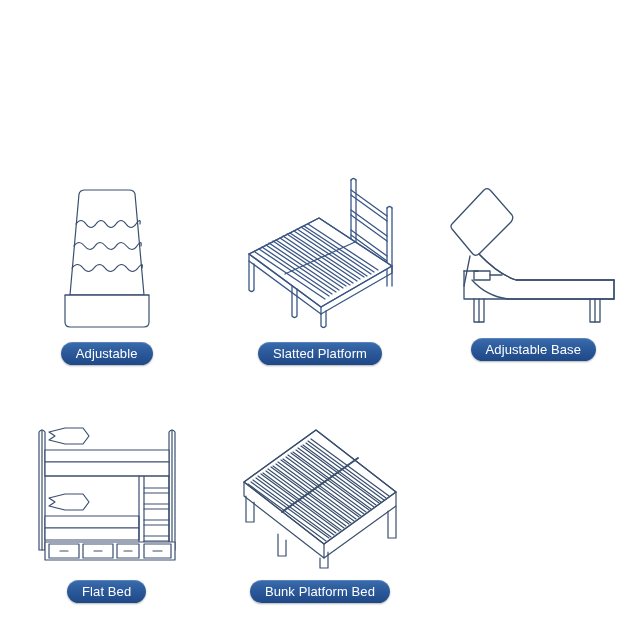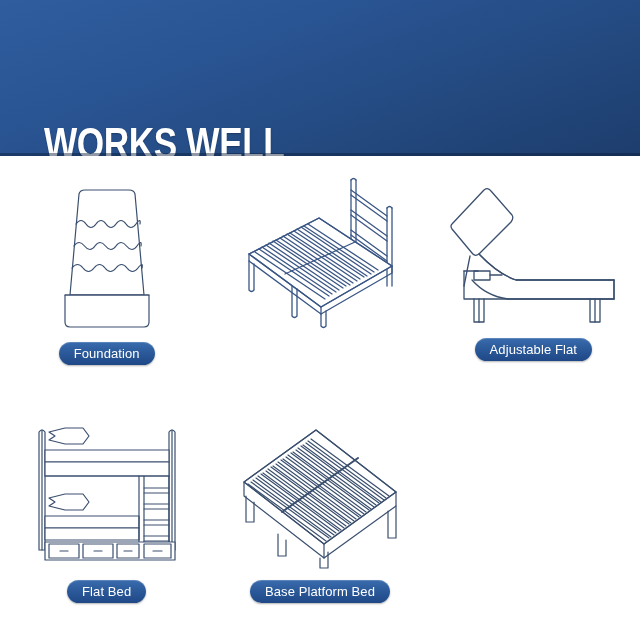--- a/index.html
+++ b/index.html
@@ -70,44 +70,38 @@
   }
 
   
   .row2 .art{height:170px;margin-top:10px;}
 </style>
 </head>
 <body>
 
 <div class="page">
 
-  <div class="header">
-    <div class="title">
-      <span class="ln">WORKS WELL</span>
-      
-    </div>
-  </div>
 
   <div class="grid">
 
     <div class="cell">
       <div class="art">
         <svg width="150" height="160" viewBox="0 0 150 160" fill="none" stroke="#3a4f6e" stroke-width="1.2" stroke-linejoin="round" stroke-linecap="round">
 
           <path d="M38 125 L47 24 Q48 20 53 20 L97 20 Q102 20 103 24 L112 125 Z" fill="#fff"></path>
 
           <path d="M44 54 q5 -7 10 0 t10 0 t10 0 t10 0 t10 0 t10 0 t4 0" fill="none"></path>
           <path d="M42 76 q5 -7 10.5 0 t10.5 0 t10.5 0 t10.5 0 t10.5 0 t10.5 0 t4 0" fill="none"></path>
           <path d="M40 98 q5.5 -7 11 0 t11 0 t11 0 t11 0 t11 0 t11 0 t4 0" fill="none"></path>
 
           <path d="M33 125 L117 125 L117 152 Q117 157 112 157 L38 157 Q33 157 33 152 Z" fill="#fff"></path>
           <line x1="33" y1="125" x2="117" y2="125"></line>
         </svg>
       </div>
-      <div class="pill">Foundation</div>
+      <div class="pill">Adjustable</div>
     </div>
 
     <div class="cell">
       <div class="art">
         <svg width="170" height="165" viewBox="0 0 170 165" fill="none" stroke="#3a5685" stroke-width="1.3" stroke-linejoin="round" stroke-linecap="round">
 
           <line x1="116" y1="12" x2="116" y2="92"></line>
           <line x1="121" y1="12" x2="121" y2="92"></line>
           <path d="M116 12 q2.5 -3 5 0"></path>
           <line x1="152" y1="40" x2="152" y2="118"></line>
@@ -143,20 +137,21 @@
             <path d="M69 58 L139 104"></path>
           </g>
 
           <path d="M50 106 L120 74"></path>
 
           <path d="M14 93 L14 122 q2.5 3 5 0 L19 96"></path>
           <path d="M86 146 L86 158 q2.5 3 5 0 L91 143"></path>
           <path d="M57 118 L57 148 q2.5 3 5 0 L62 121"></path>
         </svg>
       </div>
+      <div class="pill">Slatted Platform</div>
     </div>
 
 
     <div class="cell row2">
       <div class="art">
         <svg width="190" height="150" viewBox="0 0 190 150" fill="none" stroke="#3a4f6e" stroke-width="1.3" stroke-linejoin="round" stroke-linecap="round">
 
           <path d="M14 48 L46 14 Q50 11 53 15 L74 39 Q76 42 73 46 L41 78 Q37 81 34 77 L14 53 Q12 50 14 48 Z" fill="#fff"></path>
 
           <path d="M41 78 Q60 98 78 104 L176 104 L176 123 L70 123 Q48 120 34 104" fill="#fff"></path>
@@ -170,21 +165,21 @@
           <path d="M32 80 L26 110"></path>
           <path d="M36 95 L52 95 L52 104 L36 104 Z"></path>
           <path d="M52 99 L64 99"></path>
 
           <path d="M36 123 L36 146 L46 146 L46 123"></path>
           <line x1="41" y1="123" x2="41" y2="146"></line>
           <path d="M152 123 L152 146 L162 146 L162 123"></path>
           <line x1="157" y1="123" x2="157" y2="146"></line>
         </svg>
       </div>
-      <div class="pill">Adjustable Flat</div>
+      <div class="pill">Adjustable Base</div>
     </div>
 
     <div class="cell row2">
       <div class="art">
         <svg width="160" height="150" viewBox="0 0 160 150" fill="none" stroke="#3a4f6e" stroke-width="1.2" stroke-linejoin="round" stroke-linecap="round">
 
           <path d="M12 14 q3 -4 6 0 L18 132 L12 132 Z" fill="#fff"></path>
           <line x1="15" y1="12" x2="15" y2="132"></line>
 
           <path d="M142 14 q3 -4 6 0 L148 132 L142 132 Z" fill="#fff"></path>
@@ -265,17 +260,17 @@
 
           <path d="M14 66 L14 80 L94 142 L94 128"></path>
           <path d="M94 142 L166 90 L166 76"></path>
 
           <path d="M16 80 L16 106 L24 106 L24 86"></path>
           <path d="M90 142 L90 152 L98 152 L98 136"></path>
           <path d="M158 95 L158 122 L166 122 L166 90"></path>
           <path d="M48 118 L48 140 L56 140 L56 124"></path>
         </svg>
       </div>
-      <div class="pill">Base Platform Bed</div>
+      <div class="pill">Bunk Platform Bed</div>
     </div>
 
   </div>
 </div>
 
 </body></html>

